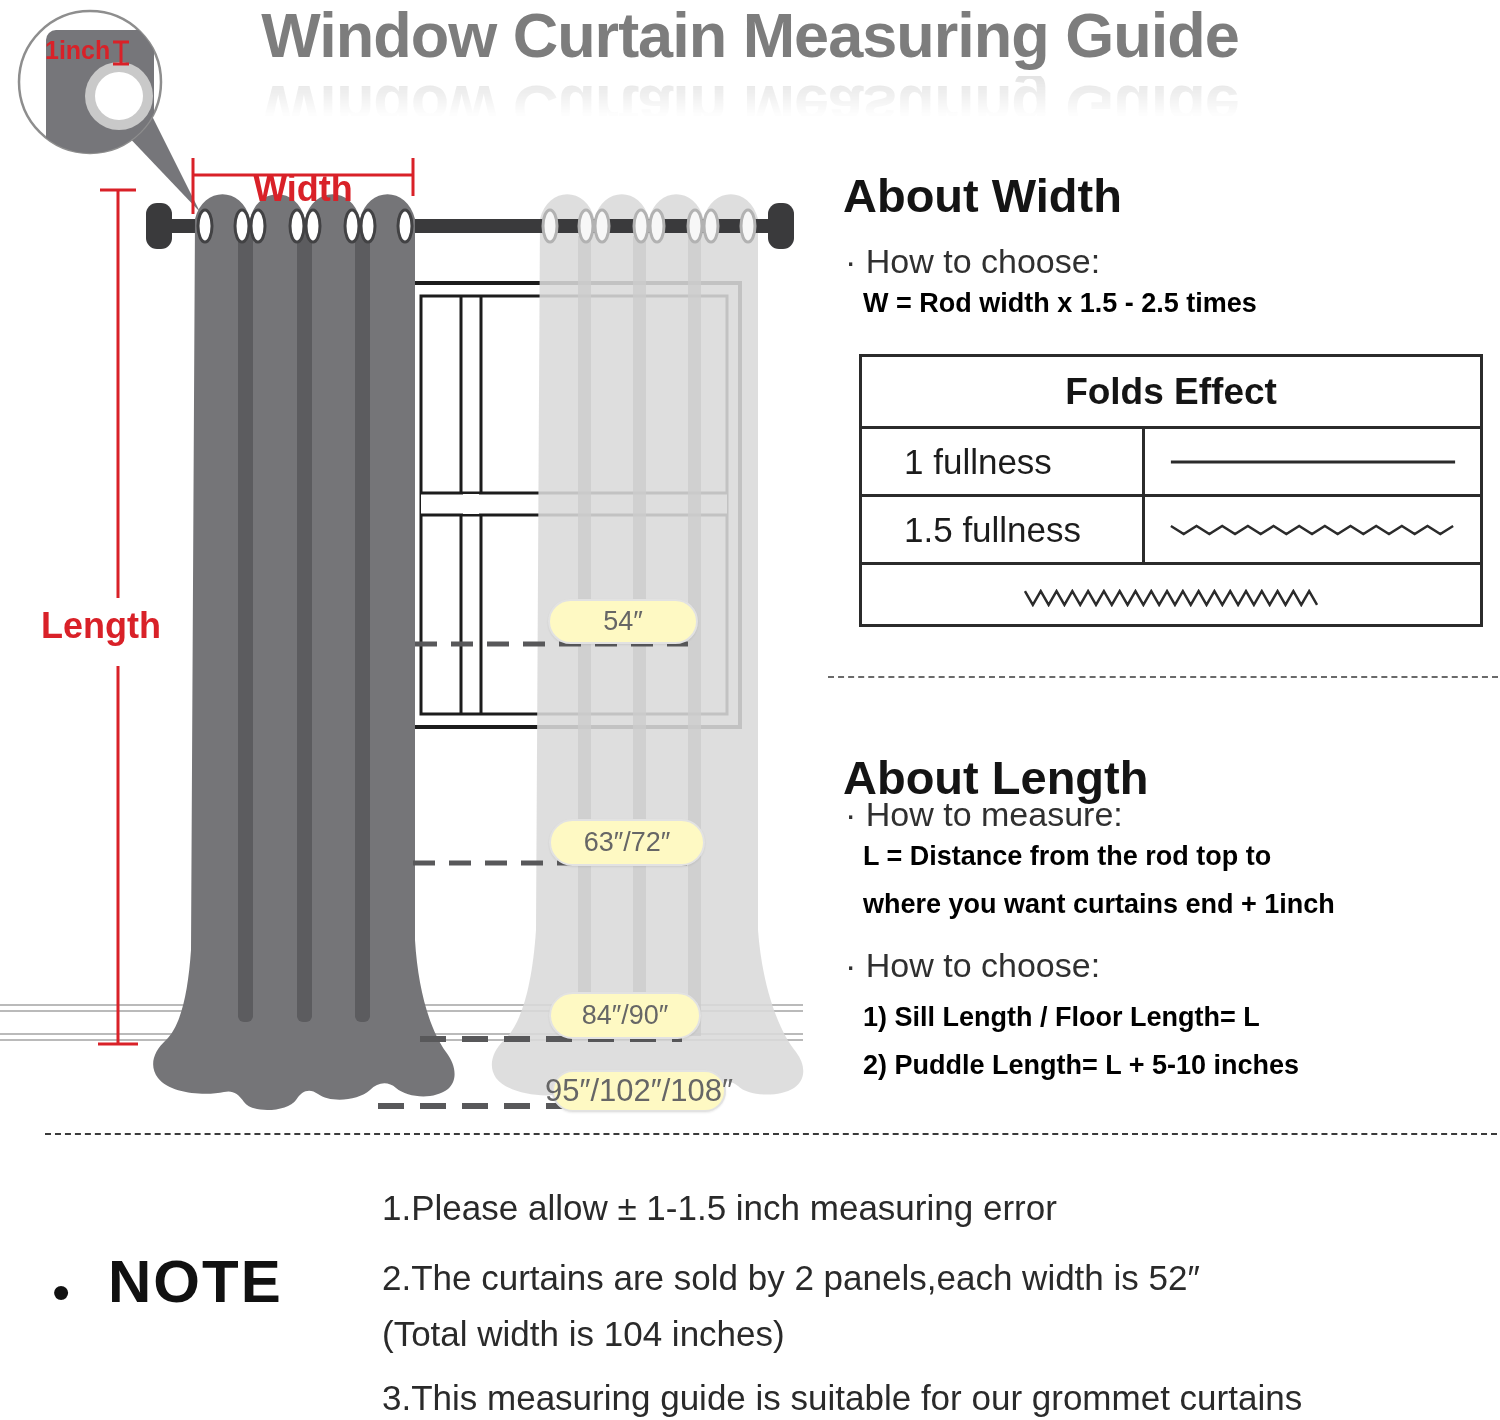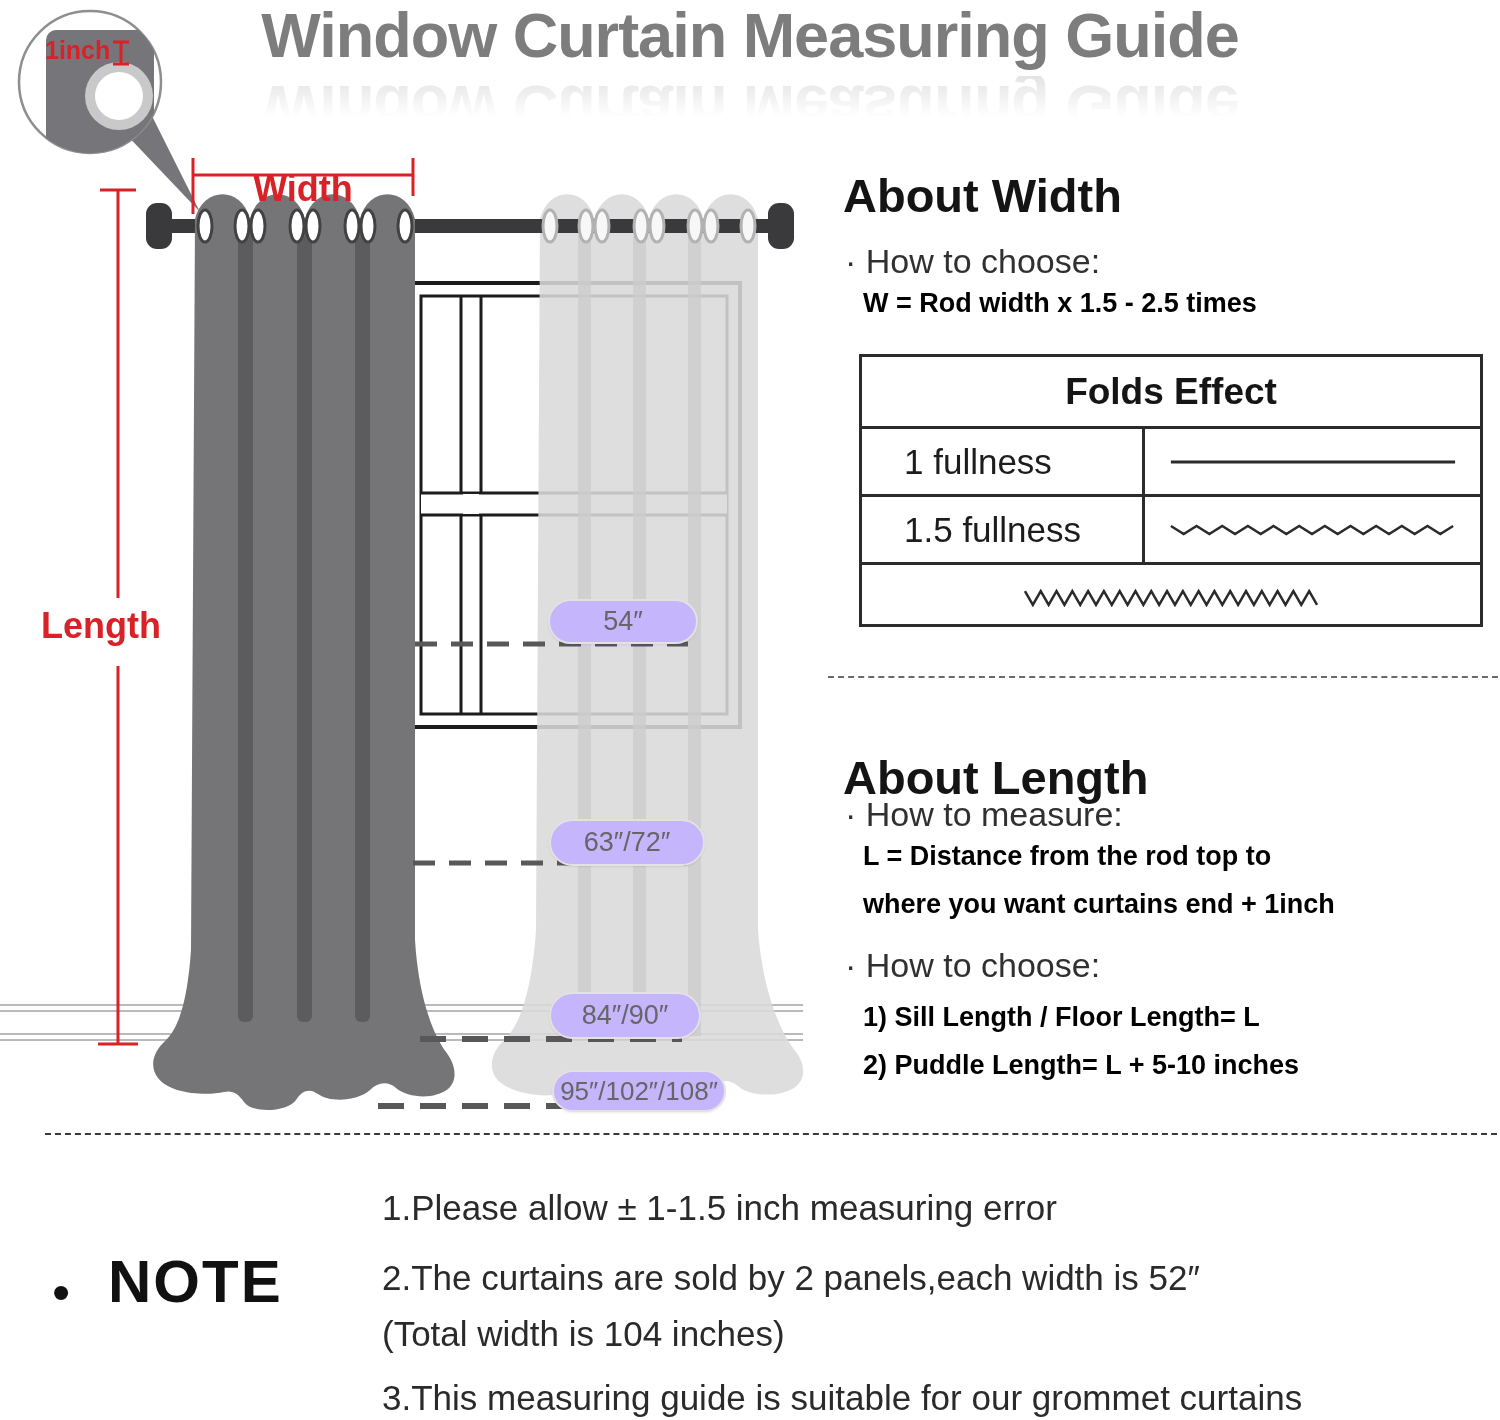--- a/index.html
+++ b/index.html
@@ -15,27 +15,27 @@
     -webkit-mask-image:linear-gradient(to top,rgba(0,0,0,.95) 0%,rgba(0,0,0,0) 65%);
             mask-image:linear-gradient(to top,rgba(0,0,0,.95) 0%,rgba(0,0,0,0) 65%);}
 
   
   .red-label{color:#d92128;font-weight:600;line-height:1;}
   .lbl-width{left:193px;top:134px;width:220px;text-align:center;font-size:36px;margin-top:37px;}
   .lbl-length{left:36px;top:608px;width:130px;text-align:center;font-size:36px;}
   .lbl-inch{left:45px;top:38px;font-size:25px;font-weight:700;}
 
   
-  .pill{background:#c4b5fd;border:2px solid #e2e2e2;border-radius:24px;color:#666;
+  .pill{background:#fef9c3;border:2px solid #e2e2e2;border-radius:24px;color:#666;
     display:flex;align-items:center;justify-content:center;font-size:27px;
     box-shadow:0 1px 2px rgba(0,0,0,.08);}
   .pill-54 {left:548px;top:599px;width:146px;height:41px;}
   .pill-63 {left:549px;top:819px;width:152px;height:43px;}
   .pill-84 {left:549px;top:992px;width:148px;height:43px;}
-  .pill-95 {left:552px;top:1070px;width:170px;height:38px;font-size:26px;}
+  .pill-95 {left:552px;top:1070px;width:170px;height:38px;font-size:31px;}
 
   
   .h1r{font-size:47px;font-weight:700;color:#141414;line-height:1;}
   .h-width{left:843px;top:172px;}
   .h-length{left:843px;top:722px;margin-top:32px;}
   .bodyline{font-size:34px;color:#303030;line-height:1;white-space:nowrap;}
   .choose1{left:845px;top:244px;}
   .measure{left:845px;top:797px;}
   .choose2{left:845px;top:948px;}
   .formula{font-size:27px;font-weight:600;color:#000000;line-height:1;white-space:nowrap;margin-left:20px;}

